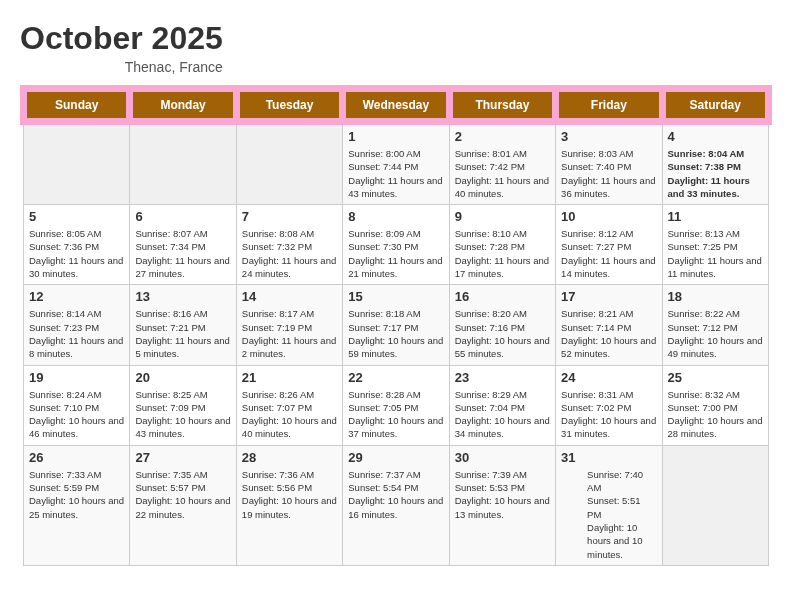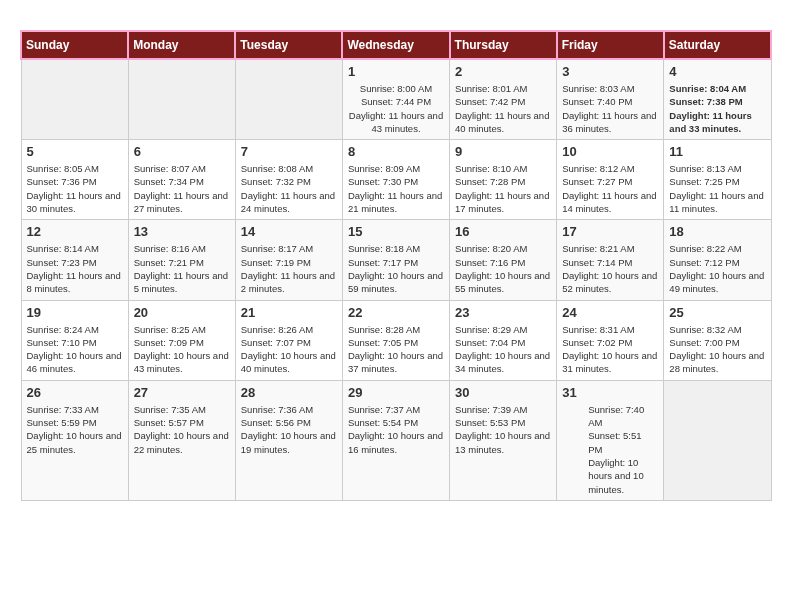--- a/index.html
+++ b/index.html
@@ -47,27 +47,27 @@
       font-size: 14px;
       color: #555;
       margin-top: 2px;
     }
     .calendar {
       width: 100%;
       border-collapse: collapse;
       border: 1px solid #ccc;
     }
     .calendar th {
-      background: #7f1d1d;
+      background: #a16207;
       color: #fff;
       font-size: 12px;
       font-weight: bold;
       padding: 6px 4px;
-      text-align: left;
-      border: 2px solid #f9a8d4;
+      text-align: center;
+      border: 7px solid #f9a8d4;
     }
     .calendar td {
       vertical-align: top;
       border: 1px solid #ccc;
       padding: 4px 5px;
       width: calc(100%/7);
       min-height: 80px;
       font-size: 10px;
       color: #333;
       background: #fff;
@@ -90,20 +90,24 @@
       line-height: 1.4;
     }
     .empty-cell {
       background: #f0f0f0 !important;
     }
   </style>
 </head>
 <body>
 
 <div class="header">
+  <div class="title-block">
+    <div class="month-title">October 2025</div>
+    <div class="location">Thenac, France</div>
+  </div>
 </div>
 
 <table class="calendar">
   <thead>
     <tr>
     <th>Sunday</th>
         <th>Monday</th>
         <th>Tuesday</th>
         <th>Wednesday</th>
         <th>Thursday</th>
@@ -111,21 +115,21 @@
         <th>Saturday</th>
       </tr>
   </thead>
   <tbody id="calendar-body">
   <tr>
         <td class="empty-cell"></td>
         <td class="empty-cell"></td>
         <td class="empty-cell"></td>
         <td>
           <div class="day-number">1</div>
-          <div class="day-info" style="white-space: pre-line; text-align: center;">Sunrise: 8:00 AM
+          <div class="day-info" style="white-space: pre-line;">Sunrise: 8:00 AM
 Sunset: 7:44 PM
 Daylight: 11 hours and 43 minutes.</div>
         </td>
         <td>
           <div class="day-number">2</div>
           <div class="day-info" style="white-space: pre-line;">Sunrise: 8:01 AM
 Sunset: 7:42 PM
 Daylight: 11 hours and 40 minutes.</div>
         </td>
         <td>

